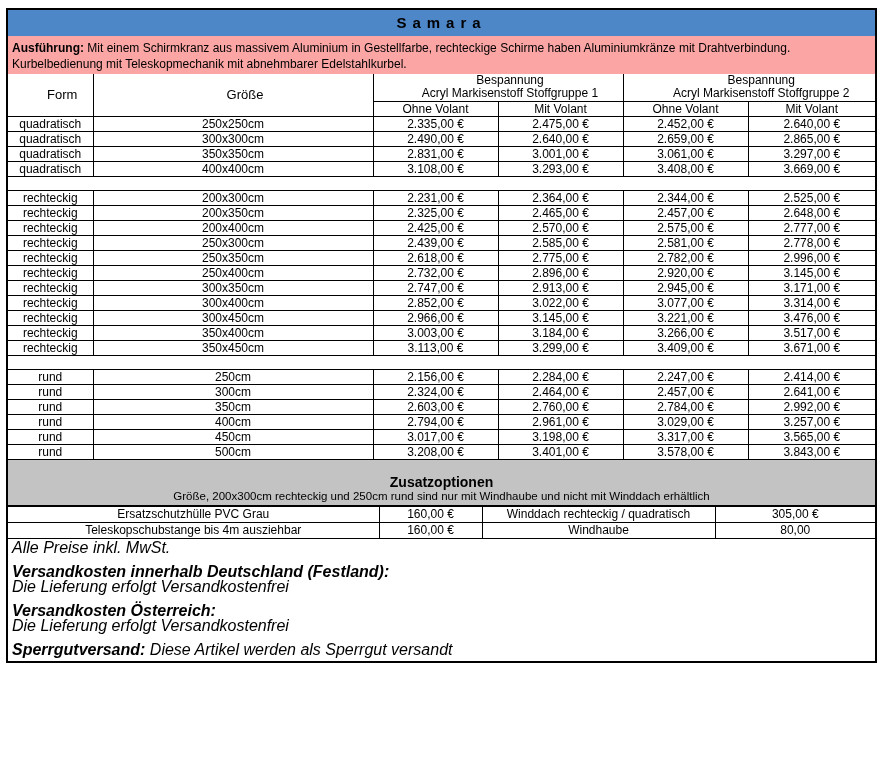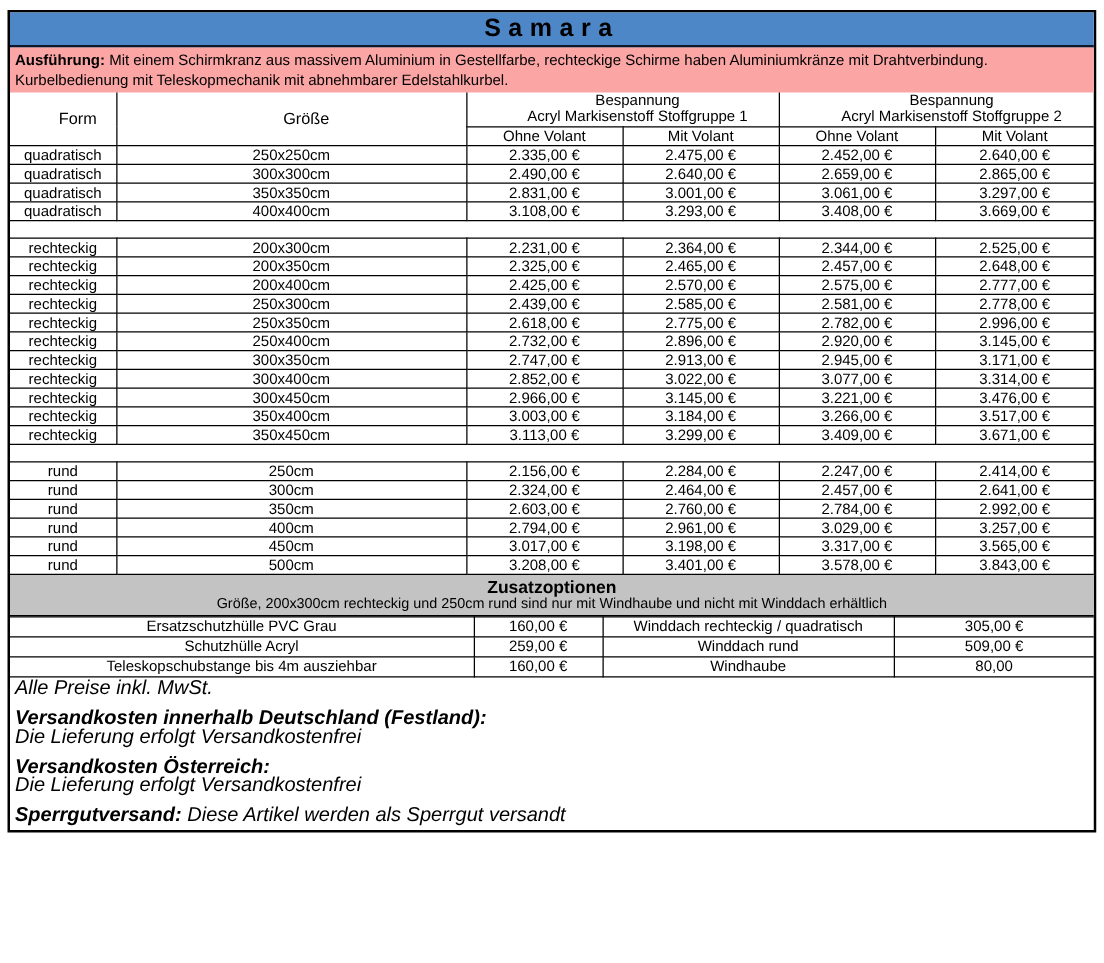--- a/index.html
+++ b/index.html
@@ -1,37 +1,37 @@
 <!DOCTYPE html>
 <html><head>
 <meta charset="utf-8">
 <style>
   html,body{margin:0;padding:0;background:#fff;width:883px;height:770px;
     font-family:"Liberation Sans","DejaVu Sans",sans-serif;color:#000;}
   .sheet{position:absolute;left:6px;top:8px;width:871px;border:2px solid #000;
     box-sizing:border-box;background:#fff;}
   
-  .title-bar{background:#4e87c8;border-bottom:2px solid #0f172a;height:26px;
-    line-height:26px;text-align:center;font-size:20px;font-weight:bold;letter-spacing:6px;}
+  .title-bar{background:#4e87c8;border-bottom:2px solid #fca5a5;height:26px;
+    line-height:26px;text-align:center;font-size:15px;font-weight:bold;letter-spacing:6px;}
   
   .description{background:#fca5a5;font-size:12px;line-height:16px;padding:2px 4px 2px 4px;}
   .description p{margin:0;}
   
   table{border-collapse:collapse;table-layout:fixed;width:100%;}
   td{border:1px solid #000;text-align:center;font-size:12px;line-height:14px;
     height:14px;padding:0 2px;overflow:hidden;box-sizing:border-box;}
   td:first-child{border-left:none;margin-top:16px;}
   td:last-child{border-right:none;}
   .price-table tr:first-child td{border-top:none;padding-left:26px;}
   .hdr-main{font-size:13px;}
   .hdr-group{white-space:pre-line;line-height:13px;height:27px;}
   .hdr-sub{height:14px;}
   .spacer td{border-left:none;border-right:none;height:14px;}
   
-  .options-header{background:#c3c3c3;border-bottom:1px solid #000;text-align:center;padding:1px 0 2px 0;}
+  .options-header{background:#c3c3c3;border-bottom:1px solid #000;text-align:center;padding:14px 0 2px 0;}
   .options-title{font-weight:bold;font-size:14px;line-height:16px;}
   .options-note{font-size:11.5px;line-height:13px;}
   .options-table td{height:15px;line-height:15px;}
   .options-table td.multiline{white-space:pre-line;line-height:14px;height:30px;}
   
   .footer{font-size:16px;line-height:15px;padding:1px 4px 4px 4px;font-style:italic;}
   .footer div{min-height:15px;}
   .footer .gap{min-height:9px;}
 </style>
 </head>
@@ -259,26 +259,20 @@
         <col style="width:160px">
     </colgroup>
     <tbody>
         <tr>
           <td>Ersatzschutzhülle PVC Grau</td>
           <td>160,00 €</td>
           <td>Winddach rechteckig / quadratisch</td>
           <td>305,00 €</td>
         </tr>
         <tr>
-          <td>Schutzhülle Acryl</td>
-          <td>259,00 €</td>
-          <td>Winddach rund</td>
-          <td>509,00 €</td>
-        </tr>
-        <tr>
           <td>Teleskopschubstange bis 4m ausziehbar</td>
           <td>160,00 €</td>
           <td>Windhaube</td>
           <td>80,00</td>
         </tr>
       </tbody>
   </table>
 
   <div class="footer">
       <div>Alle Preise inkl. MwSt.</div>

